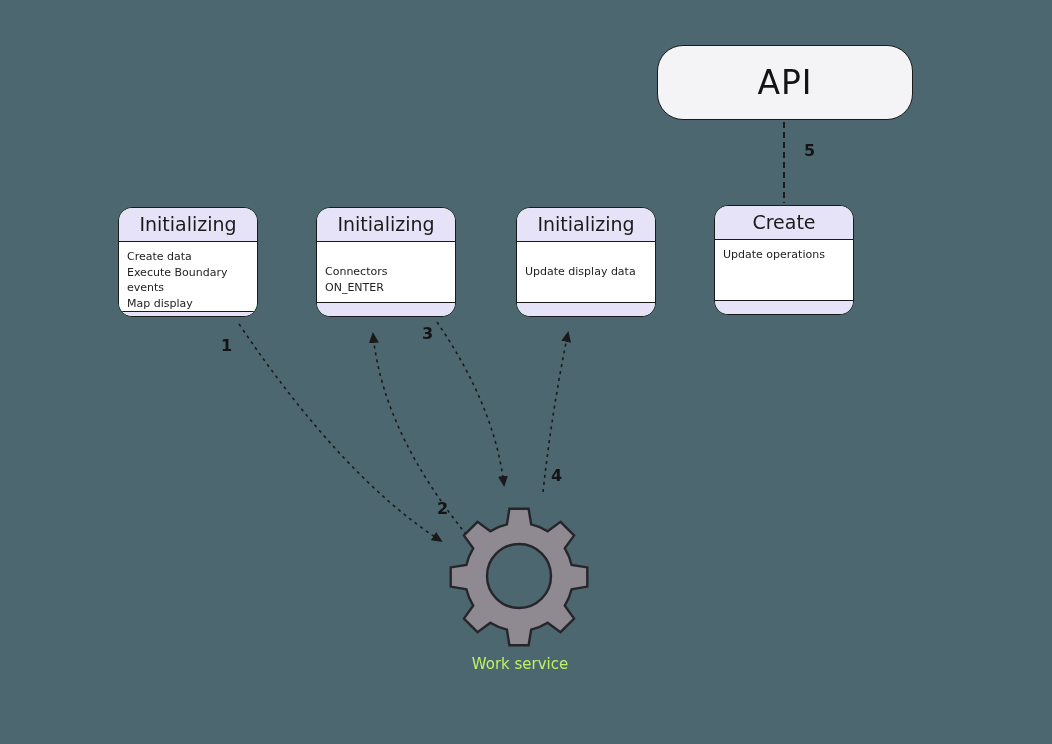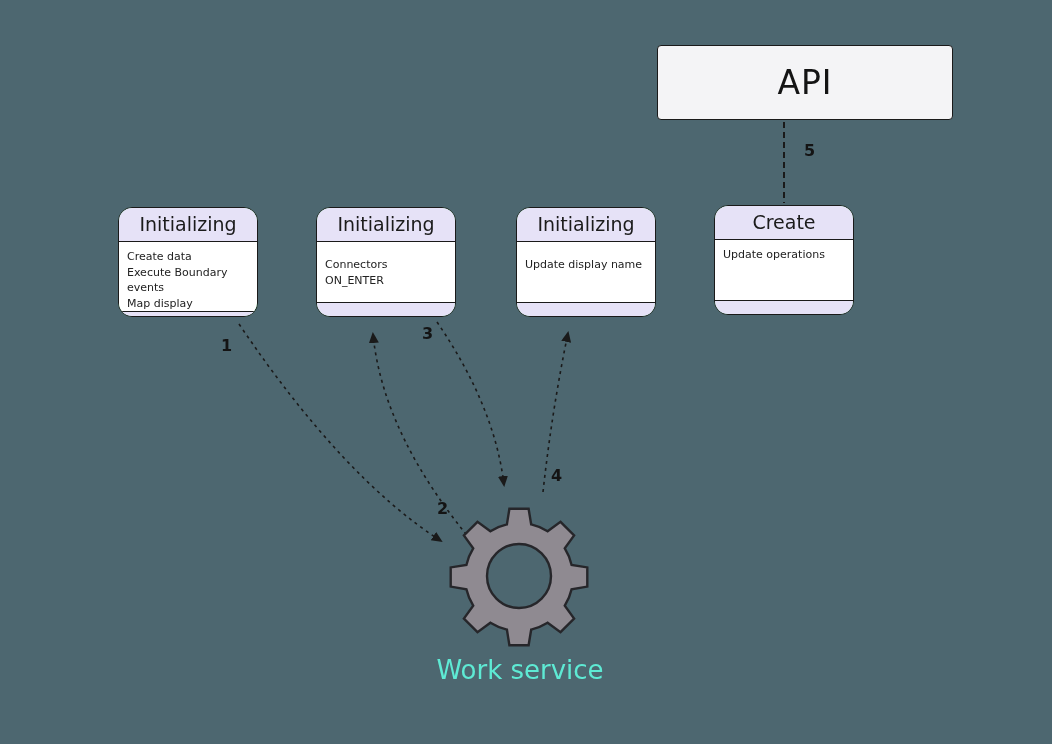--- a/index.html
+++ b/index.html
@@ -6,43 +6,43 @@
   body{
     width:1052px;height:744px;
     background:#4d6770;
     font-family:"DejaVu Sans", "Liberation Sans", sans-serif;
     position:relative;overflow:hidden;
   }
   .canvas{position:absolute;inset:0;}
 
   
   .api-box{
-    position:absolute;left:657px;top:45px;width:296px;height:75px;
-    background:#f4f4f6;border:1.6px solid #1a1a1a;border-radius:4px;
+    position:absolute;left:657px;top:45px;width:256px;height:75px;
+    background:#f4f4f6;border:1.6px solid #1a1a1a;border-radius:26px;
     display:flex;align-items:center;justify-content:center;
     box-sizing:border-box;
   }
   .api-box span{font-size:33px;color:#141414;letter-spacing:1px;}
 
   
   .state{
     position:absolute;width:140px;height:110px;box-sizing:border-box;
     background:#86efac;border:1.4px solid #1a1a1a;border-radius:14px;
     display:flex;flex-direction:column;overflow:hidden;
   }
   .state-title{
     background:#e6e2f7;border-bottom:1.2px solid #1a1a1a;
     height:33px;line-height:33px;text-align:center;
     font-size:19px;color:#1b1b1b;flex:0 0 auto;
   }
   .state-body{
     flex:1 1 auto;background:#ffffff;padding:7px 8px 0 8px;
     font-size:11px;color:#222;line-height:15.5px;
   }
-  .state-body.center-pad{padding-top:15px;}
+  .state-body.center-pad{padding-top:22px;}
   .state-footer{
     flex:0 0 auto;height:13px;background:#e6e2f7;border-top:1.2px solid #1a1a1a;
   }
 
   #s1{left:118px;top:207px;}
   #s2{left:316px;top:207px;}
   #s3{left:516px;top:207px;}
   #s4{left:714px;top:205px;}
 
   
@@ -51,21 +51,21 @@
   }
   #n1{left:221px;top:336px;}
   #n2{left:437px;top:499px;}
   #n3{left:422px;top:324px;}
   #n4{left:551px;top:466px;}
   #n5{left:804px;top:141px;}
 
   
   .work-label{
     position:absolute;left:420px;top:655px;width:200px;text-align:center;
-    font-size:26px;color:#5eead4;
+    font-size:15px;color:#bef264;
   }
 
   svg.overlay{position:absolute;left:0;top:0;}
 </style>
 </head>
 <body>
 
 <div class="canvas">
 
   <svg class="overlay" width="1052" height="744" viewBox="0 0 1052 744">
@@ -111,21 +111,21 @@
     <div class="state-title">Initializing</div>
     <div class="state-body center-pad">
       <div>Connectors ON_ENTER</div>
     </div>
     <div class="state-footer"></div>
   </div>
 
   <div class="state" id="s3">
     <div class="state-title">Initializing</div>
     <div class="state-body center-pad">
-      <div>Update display name</div>
+      <div>Update display data</div>
     </div>
     <div class="state-footer"></div>
   </div>
 
   <div class="state" id="s4">
     <div class="state-title">Create</div>
     <div class="state-body">
       <div>Update operations</div>
     </div>
     <div class="state-footer"></div>

